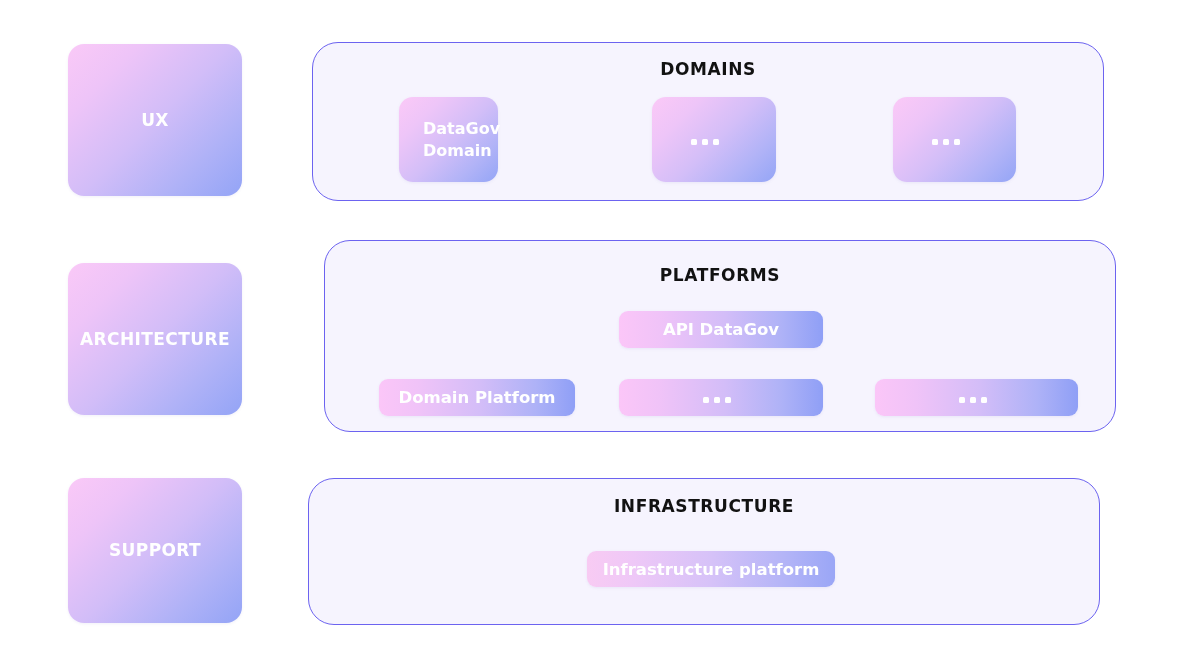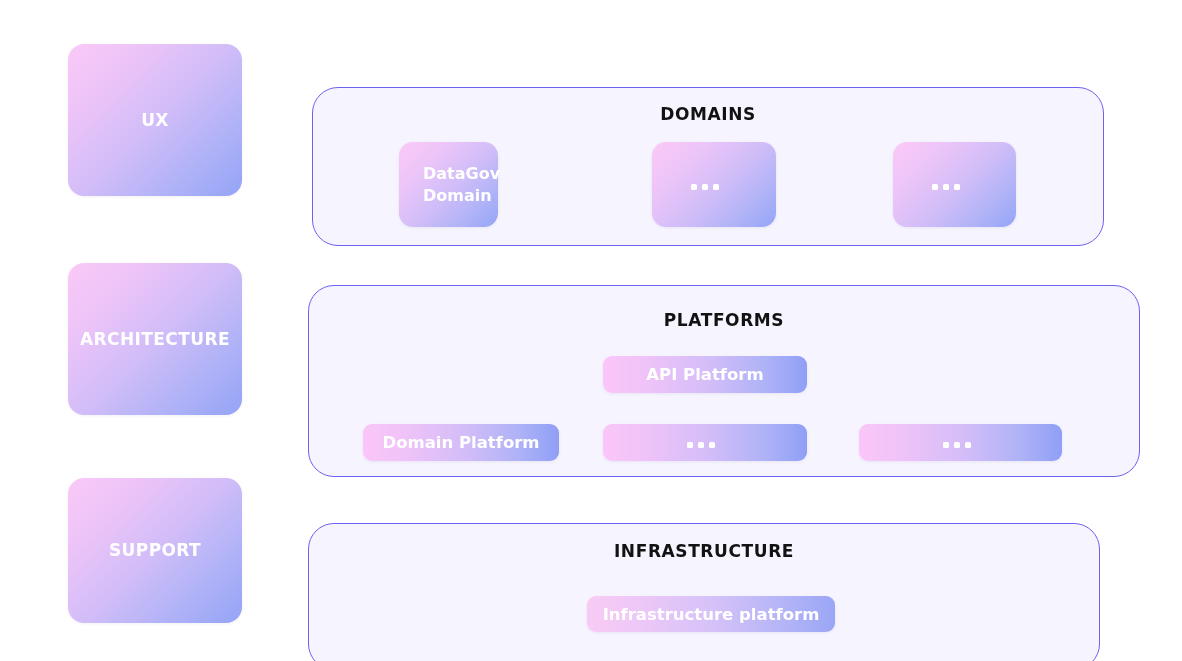--- a/index.html
+++ b/index.html
@@ -42,24 +42,23 @@
   #pillar-ux      { left: 68px;  top: 44px;  width: 174px; height: 152px; }
   #pillar-arch    { left: 68px;  top: 263px; width: 174px; height: 152px; }
   #pillar-support { left: 68px;  top: 478px; width: 174px; height: 145px; }
 
   
   .panel {
     position: absolute;
     border: 1.6px solid #6c63f0;
     border-radius: 26px;
     background: #f6f4fe;
-    margin-top: 45px;
   }
   #panel-domains { left: 312px; top: 42px;  width: 790px; height: 157px; }
-  #panel-platforms { left: 308px; top: 240px; width: 790px; height: 190px; padding-left: 40px; }
+  #panel-platforms { left: 324px; top: 240px; width: 790px; height: 190px; }
   #panel-infrastructure { left: 308px; top: 478px; width: 790px; height: 145px; }
 
   .panel-title {
     position: absolute;
     left: 0;
     right: 0;
     text-align: center;
     color: #121212;
     font-weight: bold;
     font-size: 17px;
@@ -199,21 +198,21 @@
             <i></i>
           </span>
       </span>
     </div>
   </div>
 
   <div class="panel" id="panel-platforms">
     <div class="panel-title">PLATFORMS</div>
 
     <div class="platform-pill" id="platform-pill-api">
-      <span class="pill-text">API Platform</span>
+      <span class="pill-text">API DataGov</span>
     </div>
 
     <div class="platform-pill" id="platform-pill-datagov">
       <span class="pill-text">Domain Platform</span>
     </div>
 
     <div class="platform-pill is-placeholder" id="platform-pill-more-1">
       <span class="pill-text">
         <span class="ellipsis-dots">
             <i></i>

